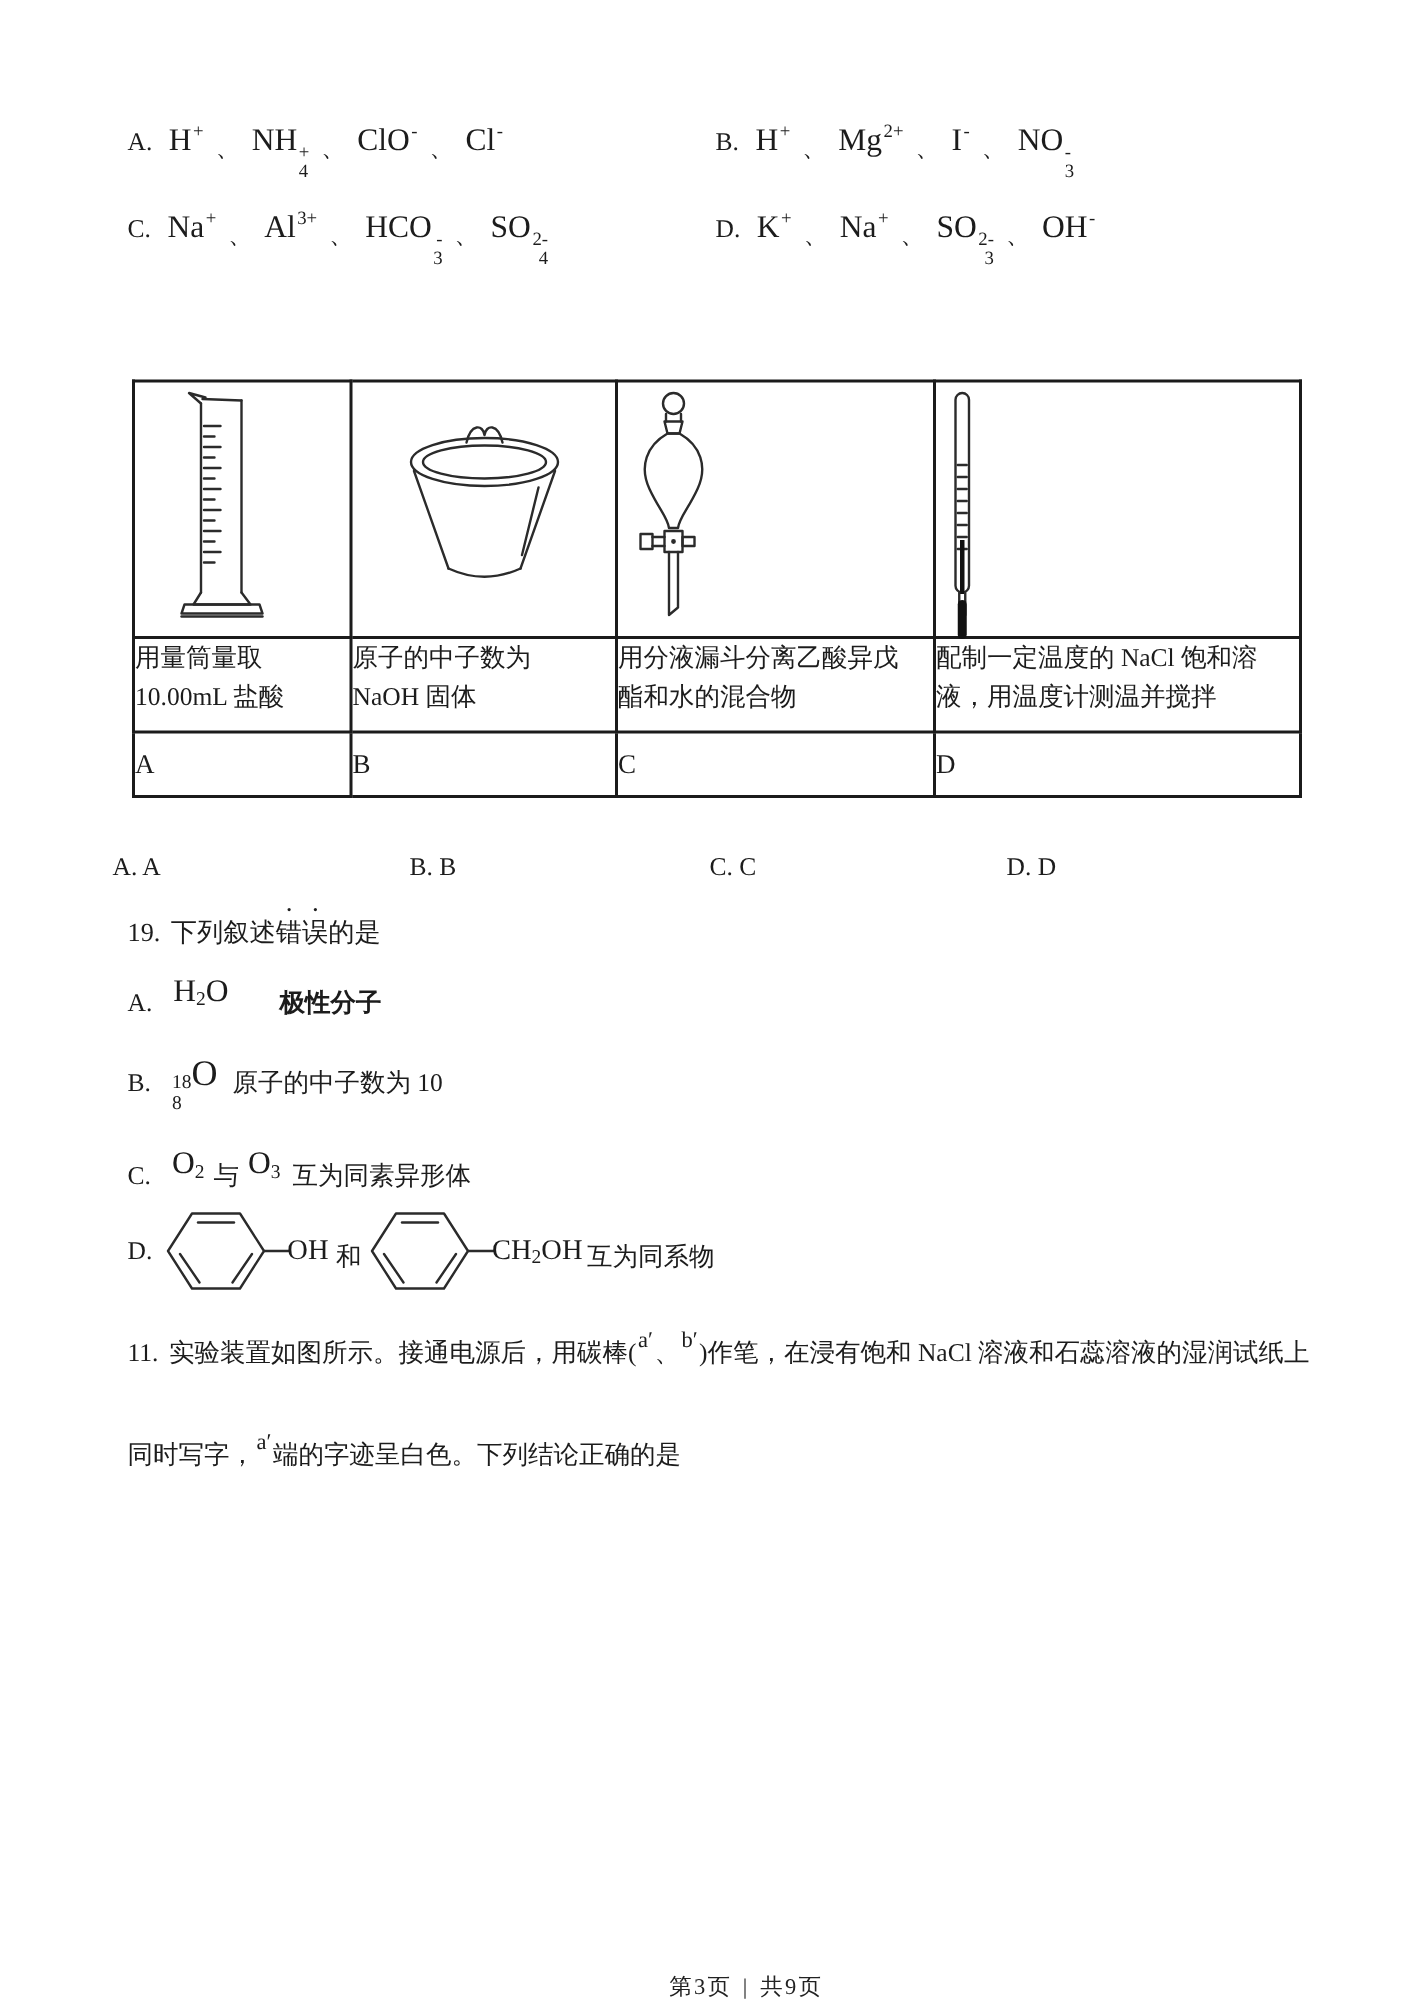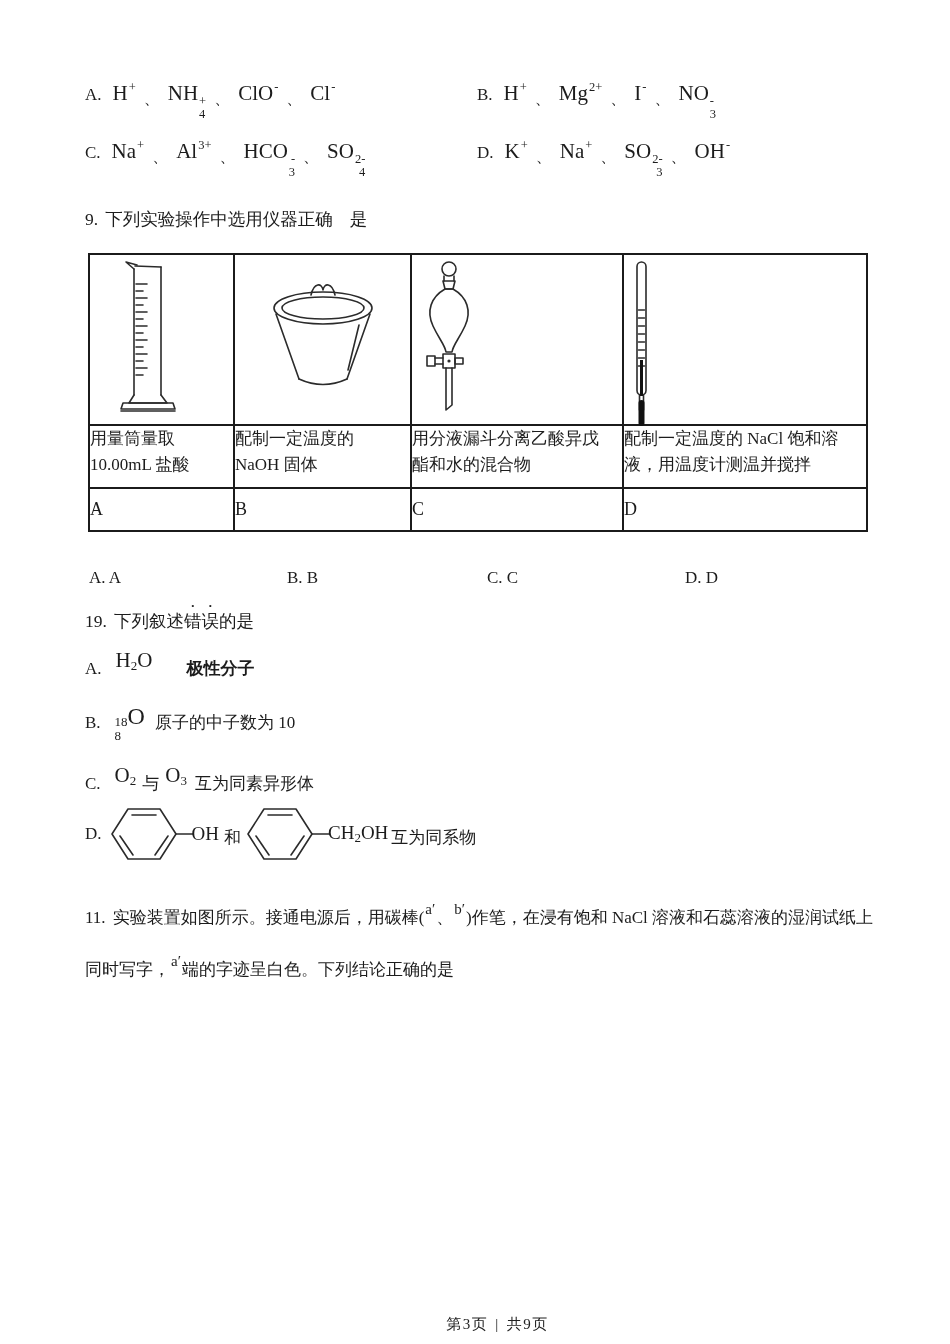--- a/index.html
+++ b/index.html
@@ -132,23 +132,20 @@
       <span class="sep">、</span>
       <span class="ion"><span class="ib">SO</span><span class="stk">
             <span>2-</span>
             <span>3</span>
           </span></span>
       <span class="sep">、</span>
       <span class="ion"><span class="ib">OH</span><span class="is">-</span></span>
     </span>
   </div>
 
-  <div class="abs stem" style="left:85px; top:207px;">
-    <span class="qnum">9.</span><span>下列实验操作中选用仪器正确</span><span class="gap16"></span><span>是</span>
-  </div>
 
   <div id="q9table" class="abs" style="left:88px; top:253px;">
     <table>
       <colgroup>
           <col style="width:145px">
           <col style="width:177px">
           <col style="width:212px">
           <col style="width:244px">
         </colgroup>
       <tbody>
@@ -203,38 +200,38 @@
             <rect x="8" y="100" width="3" height="36" fill="#111" stroke="none"></rect>
             <path d="M7.5,135 L7.5,150 M11.5,135 L11.5,150"></path>
             <rect x="6.5" y="140" width="6" height="26" rx="3" fill="#111" stroke="none"></rect>
           </svg>
         </div>
             </td>
       </tr>
       <tr class="r2">
         <td class="cell-desc">用量筒量取
 10.00mL 盐酸</td>
-        <td class="cell-desc">配制一定温度的
+        <td class="cell-desc">原子的中子数为
 NaOH 固体</td>
         <td class="cell-desc">用分液漏斗分离乙酸异戊
 酯和水的混合物</td>
         <td class="cell-desc">配制一定温度的 NaCl 饱和溶
 液，用温度计测温并搅拌</td>
       </tr>
       <tr class="r3">
         <td class="cell-label">A</td>
         <td class="cell-label">B</td>
         <td class="cell-label">C</td>
         <td class="cell-label">D</td>
       </tr>
     </tbody>
       </table>
   </div>
 
-  <div class="abs" style="left:89px; top:568px; width:800px; height:24px;">
+  <div class="abs" style="left:75px; top:568px; width:800px; height:24px;">
     <span class="ansopt" style="left:0;">A. A</span>
     <span class="ansopt" style="left:198px;">B. B</span>
     <span class="ansopt" style="left:398px;">C. C</span>
     <span class="ansopt" style="left:596px;">D. D</span>
   </div>
 
   <div class="abs stem" style="left:85px; top:601px;">
     <span class="qnum">19.</span><span>下列叙述</span><span class="emph">错误</span><span>的是</span>
   </div>
 
@@ -268,21 +265,21 @@
       <path d="M2,29 L18,4 L50,4 L66,29 L50,54 L18,54 Z"></path>
       <path d="M22,10 L46,10"></path>
       <path d="M10,31 L23,50"></path>
       <path d="M58,31 L45,50"></path>
       <path d="M66,29 L84,29"></path>
     </svg>
     <span class="grp"><span>CH</span><span class="grpsub">2</span><span>OH</span></span>
     <span class="dtail">互为同系物</span>
   </div>
 
-  <div class="abs q11line" style="left:85px; top:890px;margin-top:16px;">
+  <div class="abs q11line" style="left:85px; top:890px;">
     <span class="qnum">11.</span><span>实验装置如图所示。接通电源后，用碳棒(</span><span class="elec">a′</span><span>、</span><span class="elec">b′</span><span>)作笔，在浸有饱和 NaCl 溶液和石蕊溶液的湿润试纸上</span>
   </div>
 
   <div class="abs q11line" style="left:85px; top:958px;">
     <span>同时写字，</span><span class="elec">a′</span><span>端的字迹呈白色。下列结论正确的是</span>
   </div>
 
   <div id="footer">
     <span>第3页</span><span class="ft-sep">|</span><span>共9页</span>
   </div>

